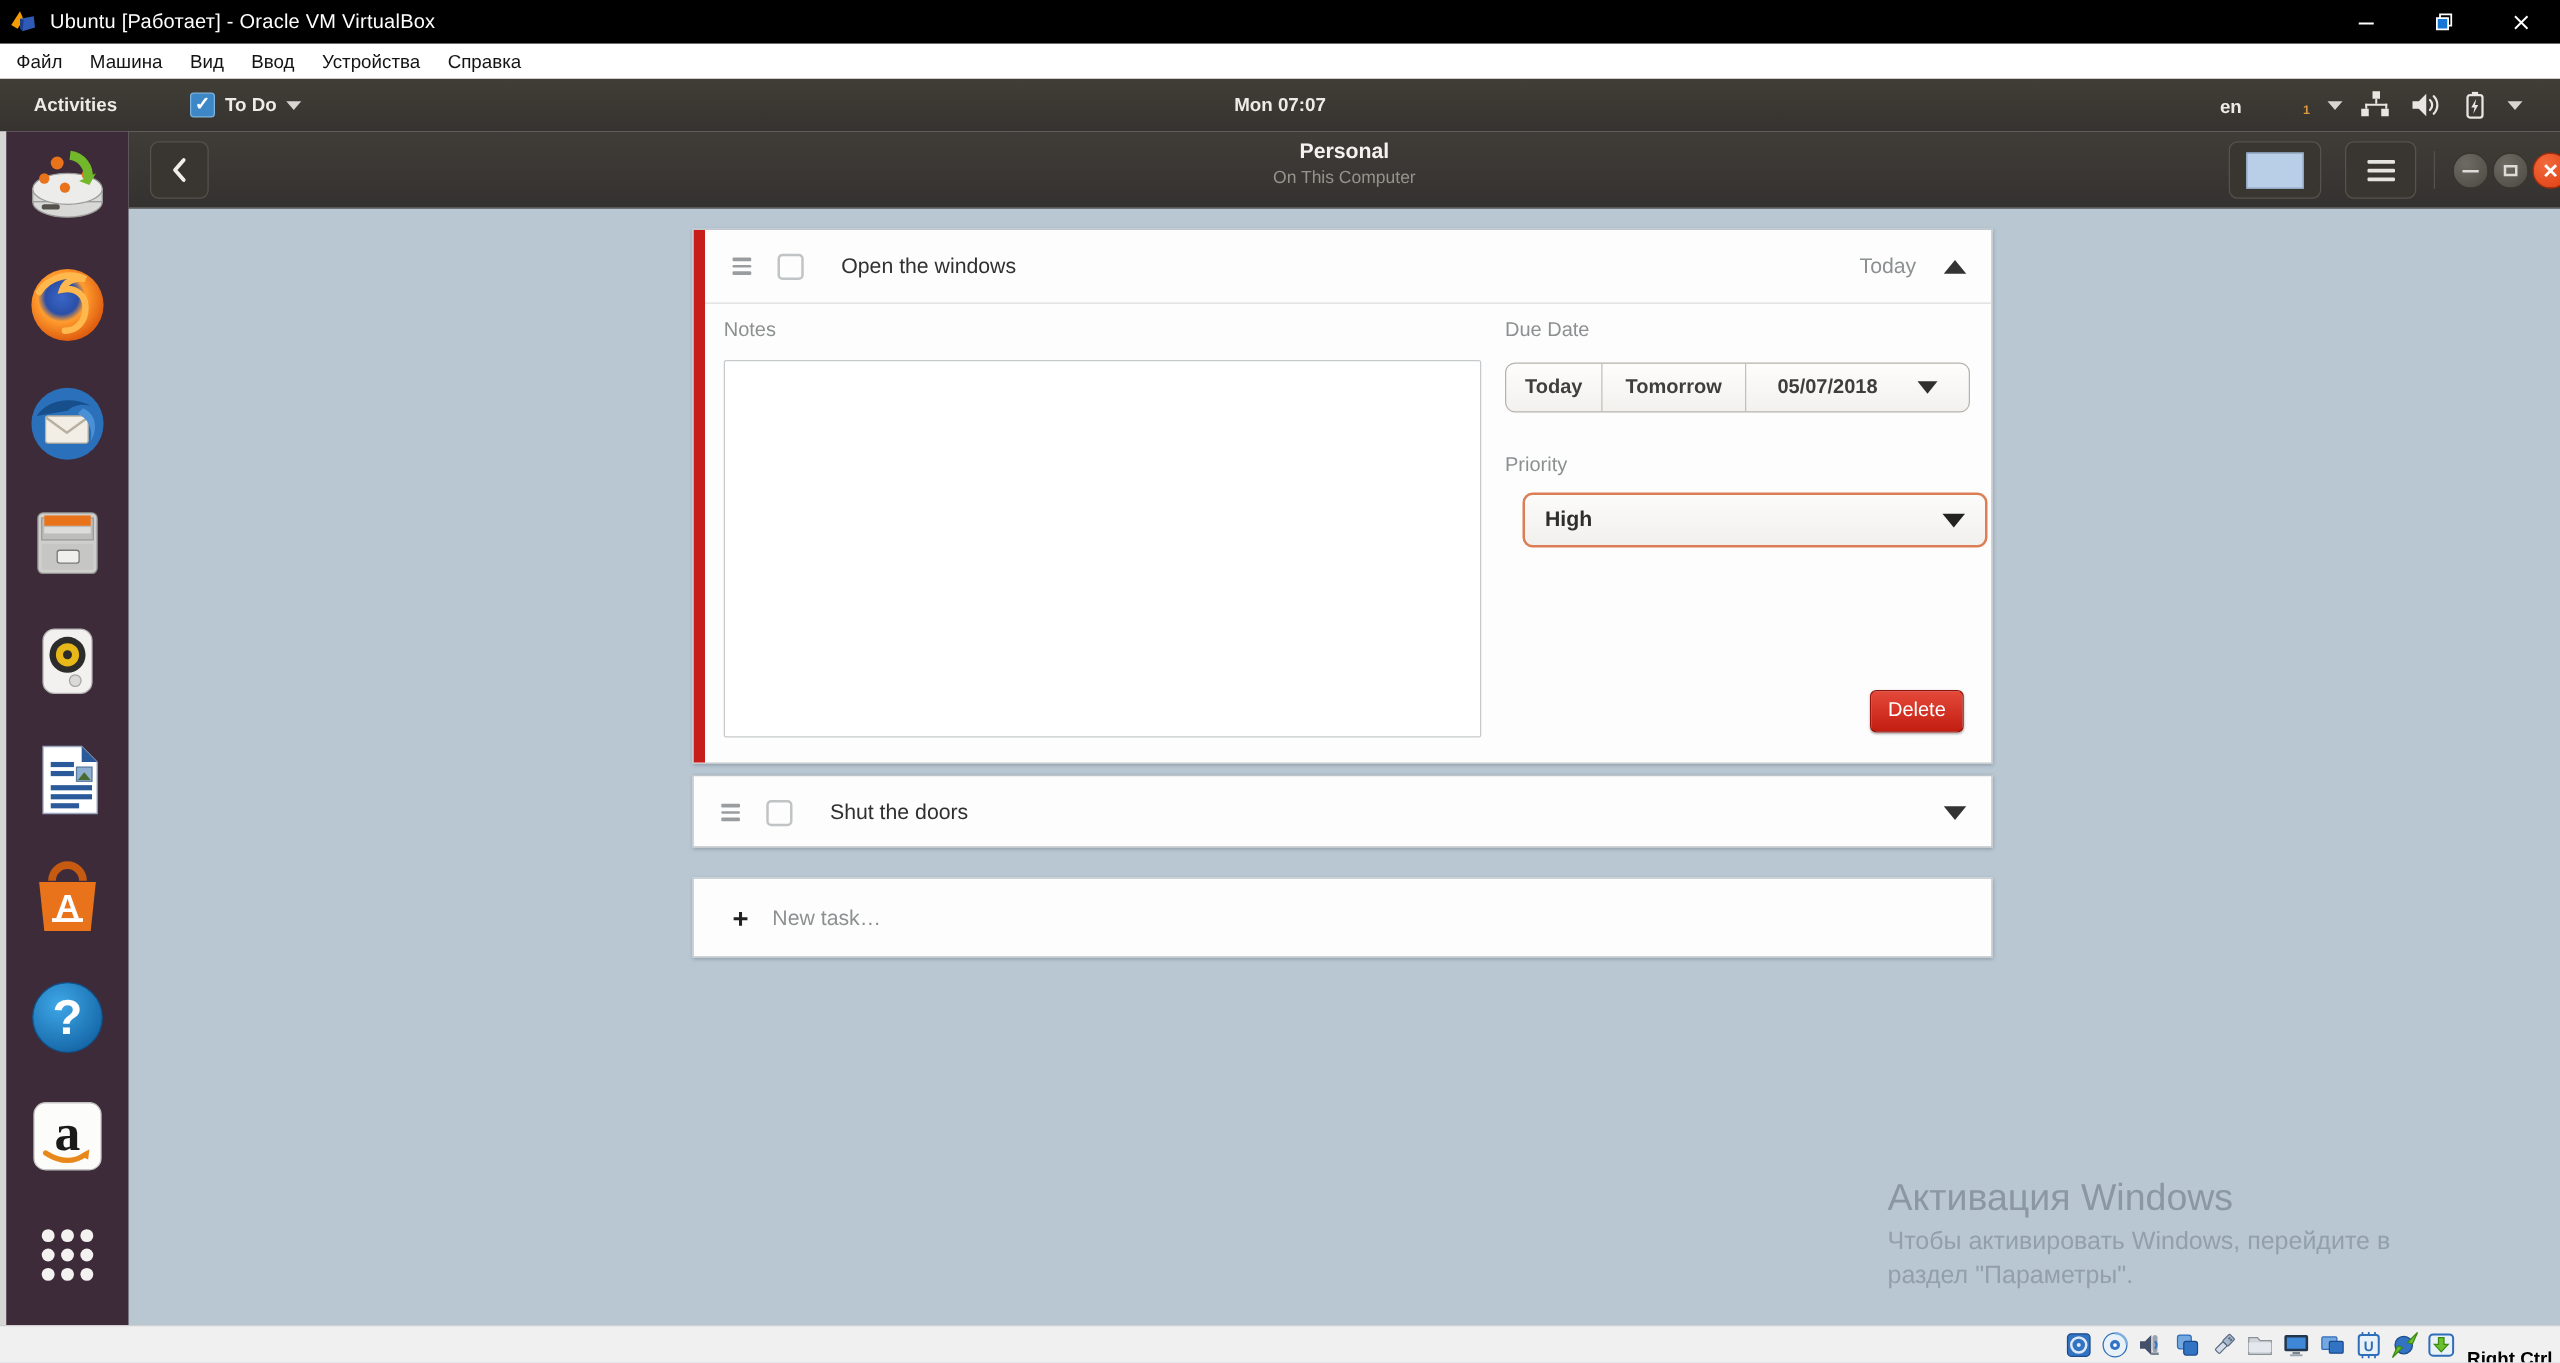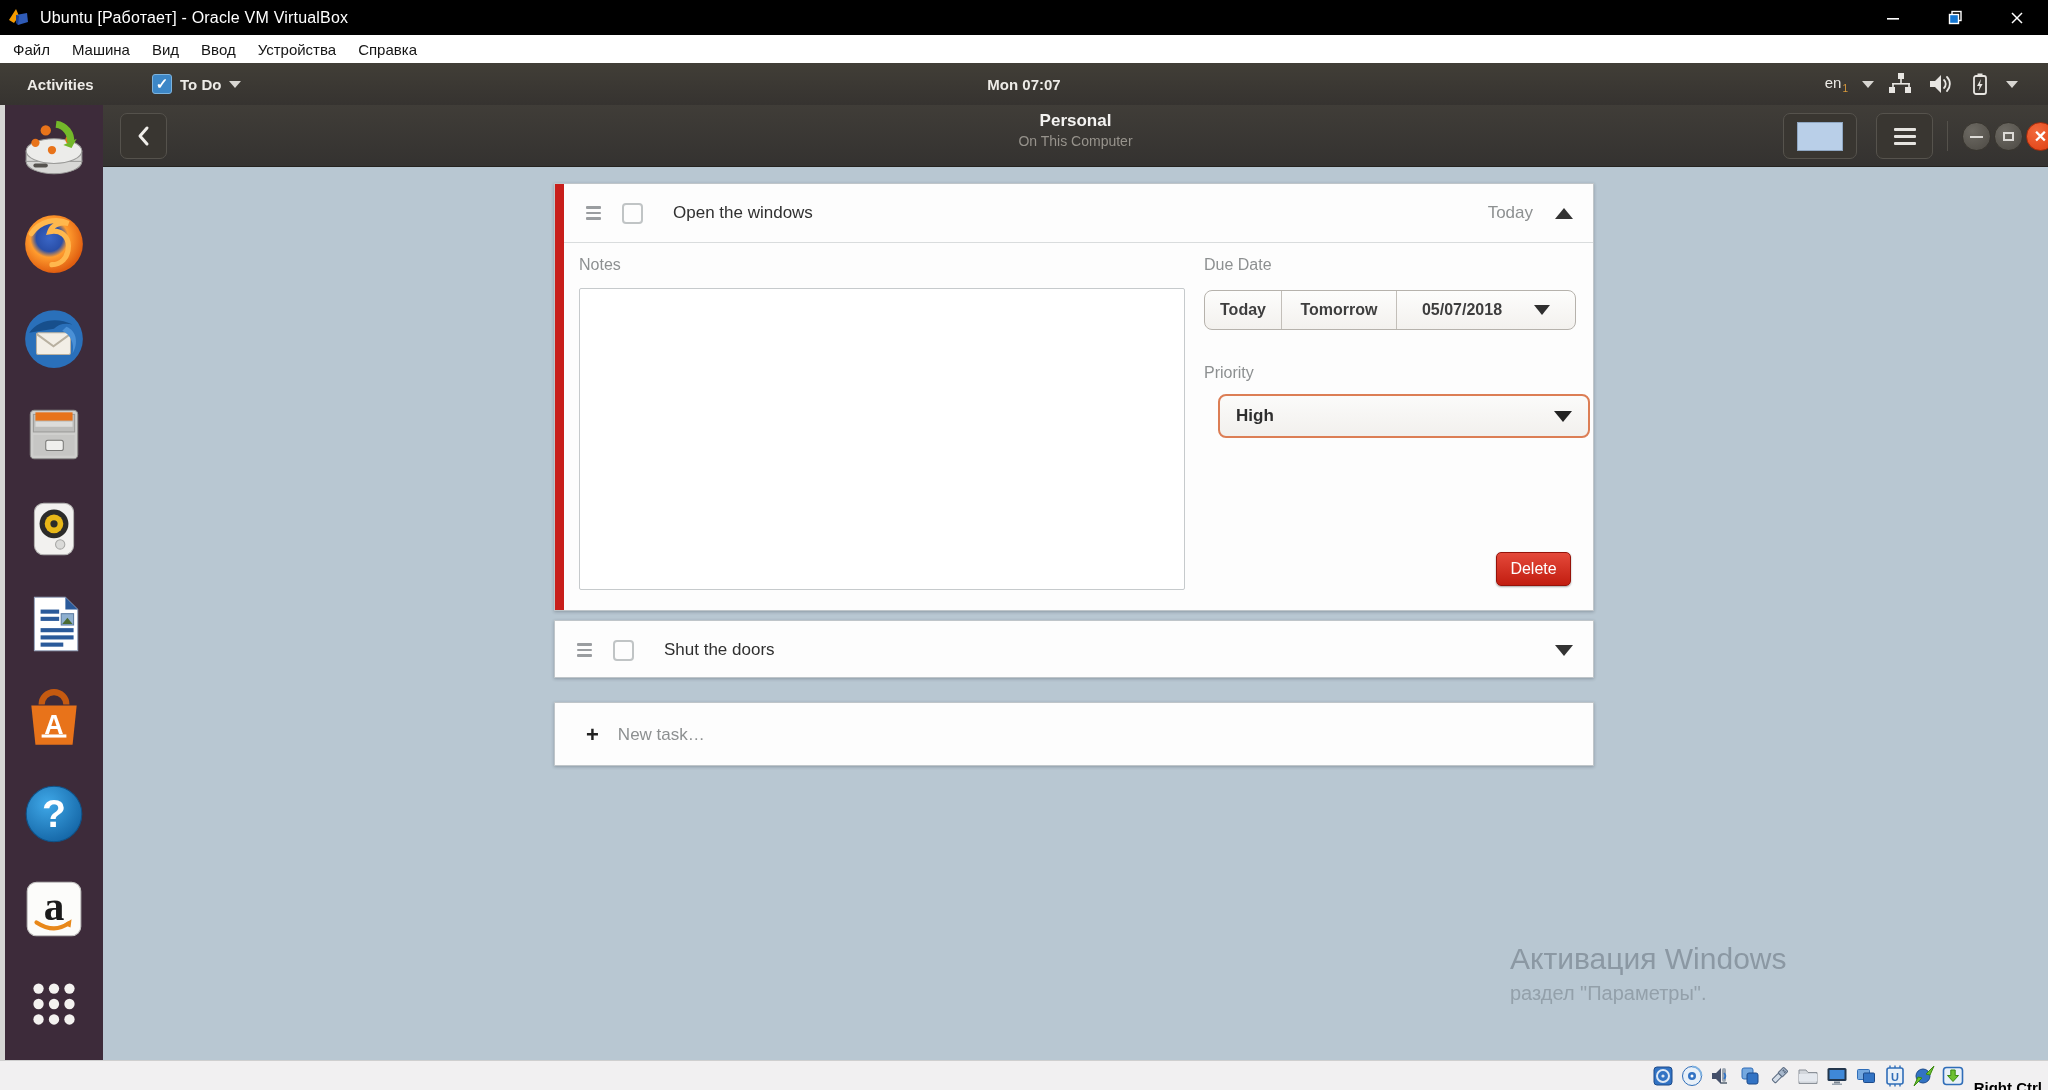--- a/index.html
+++ b/index.html
@@ -23,21 +23,21 @@
   
   #topbar { position: absolute; left: 0; top: 63px; width: 2048px; height: 42px;
     background: linear-gradient(#413e37, #363330); color: #edebe7; font-size: 15px; }
   #activities { position: absolute; left: 27px; top: 0; height: 42px; display: flex; align-items: center; font-weight: bold; }
   #appmenu { position: absolute; left: 152px; top: 0; height: 42px; display: flex; align-items: center; gap: 8px; font-weight: bold; }
   .todo-glyph { width: 20px; height: 20px; background: #3d87c7; border: 1px solid #7db3dd; border-radius: 3px;
     color: #fff; font-size: 15px; line-height: 18px; text-align: center; font-weight: bold; }
   #clock { position: absolute; left: 0; width: 2048px; top: 0; height: 42px; display: flex; align-items: center; justify-content: center;
     font-weight: bold; pointer-events: none; }
   #tb-right { position: absolute; right: 30px; top: 0; height: 42px; display: flex; align-items: center; gap: 14px; }
-  .kbd-ind { display: flex; align-items: flex-start; font-weight: normal; }
+  .kbd-ind { display: flex; align-items: flex-end; font-weight: bold; gap: 48px; }
   .kbd-sub { font-size: 10px; color: #d9993c; margin-top: 9px; margin-left: 1px; }
   .chev-down { width: 0; height: 0; border-left: 6px solid transparent; border-right: 6px solid transparent; border-top: 7px solid #d8d6d2; }
   .tb-ico svg { display: block; }
 
   
   #dock { position: absolute; left: 0; top: 105px; width: 103px; height: 955px;
     background: #3d2b3a; border-left: 5px solid #d6d6d4;
     display: flex; flex-direction: column; align-items: center; padding-top: 10px; gap: 27px; }
   .dock-item { width: 68px; height: 68px; display: flex; align-items: center; justify-content: center; }
   .dock-item svg { width: 66px; height: 66px; display: block; }
@@ -415,20 +415,21 @@
 
     <div class="card" id="card-new">
       <div class="task-row">
         <span class="plus">+</span>
         <span class="newtask-label">New task…</span>
       </div>
     </div>
 
     <div id="watermark">
       <div class="wm-title">Активация Windows</div>
+      <div class="wm-line">Чтобы активировать Windows, перейдите в</div>
       <div class="wm-line">раздел "Параметры".</div>
     </div>
   </div>
 
   <div id="statusbar">
     <span class="st-ico">
       <svg width="24" height="24" viewBox="0 0 24 24">
         <rect x="3" y="3" width="18" height="18" rx="3" fill="#3273c4" stroke="#1c4a8a"></rect>
         <circle cx="12" cy="12" r="6" fill="none" stroke="#dfe9f5" stroke-width="2"></circle>
         <circle cx="12" cy="12" r="1.6" fill="#dfe9f5"></circle>

